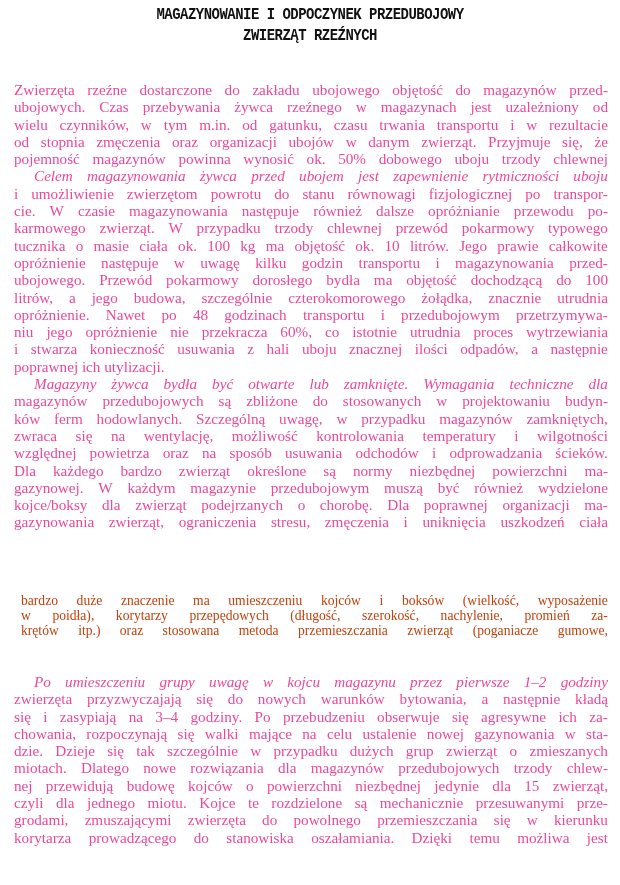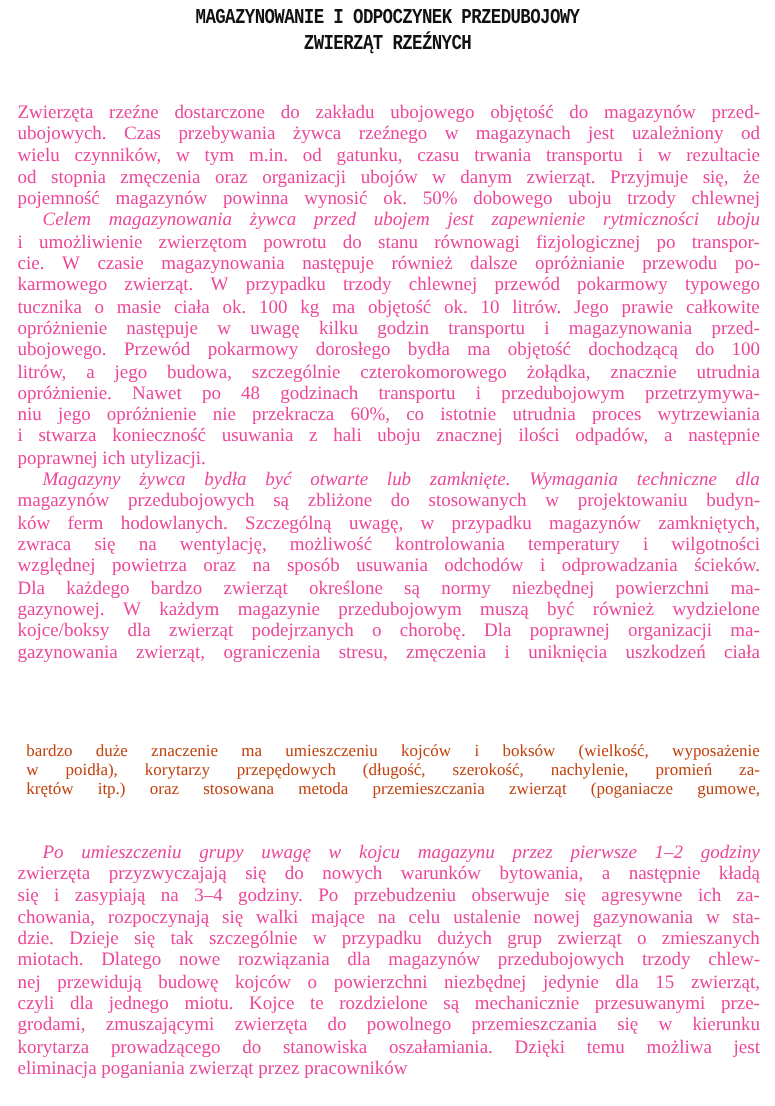--- a/index.html
+++ b/index.html
@@ -500,14 +500,13 @@
       <span>korytarza</span>
       <span>prowadzącego</span>
       <span>do</span>
       <span>stanowiska</span>
       <span>oszałamiania.</span>
       <span>Dzięki</span>
       <span>temu</span>
       <span>możliwa</span>
       <span>jest</span>
     </span>
-    <span class="line last">eliminacja poganiania zwierząt przez pracowników</span>
   </div>
 
 </body></html>

